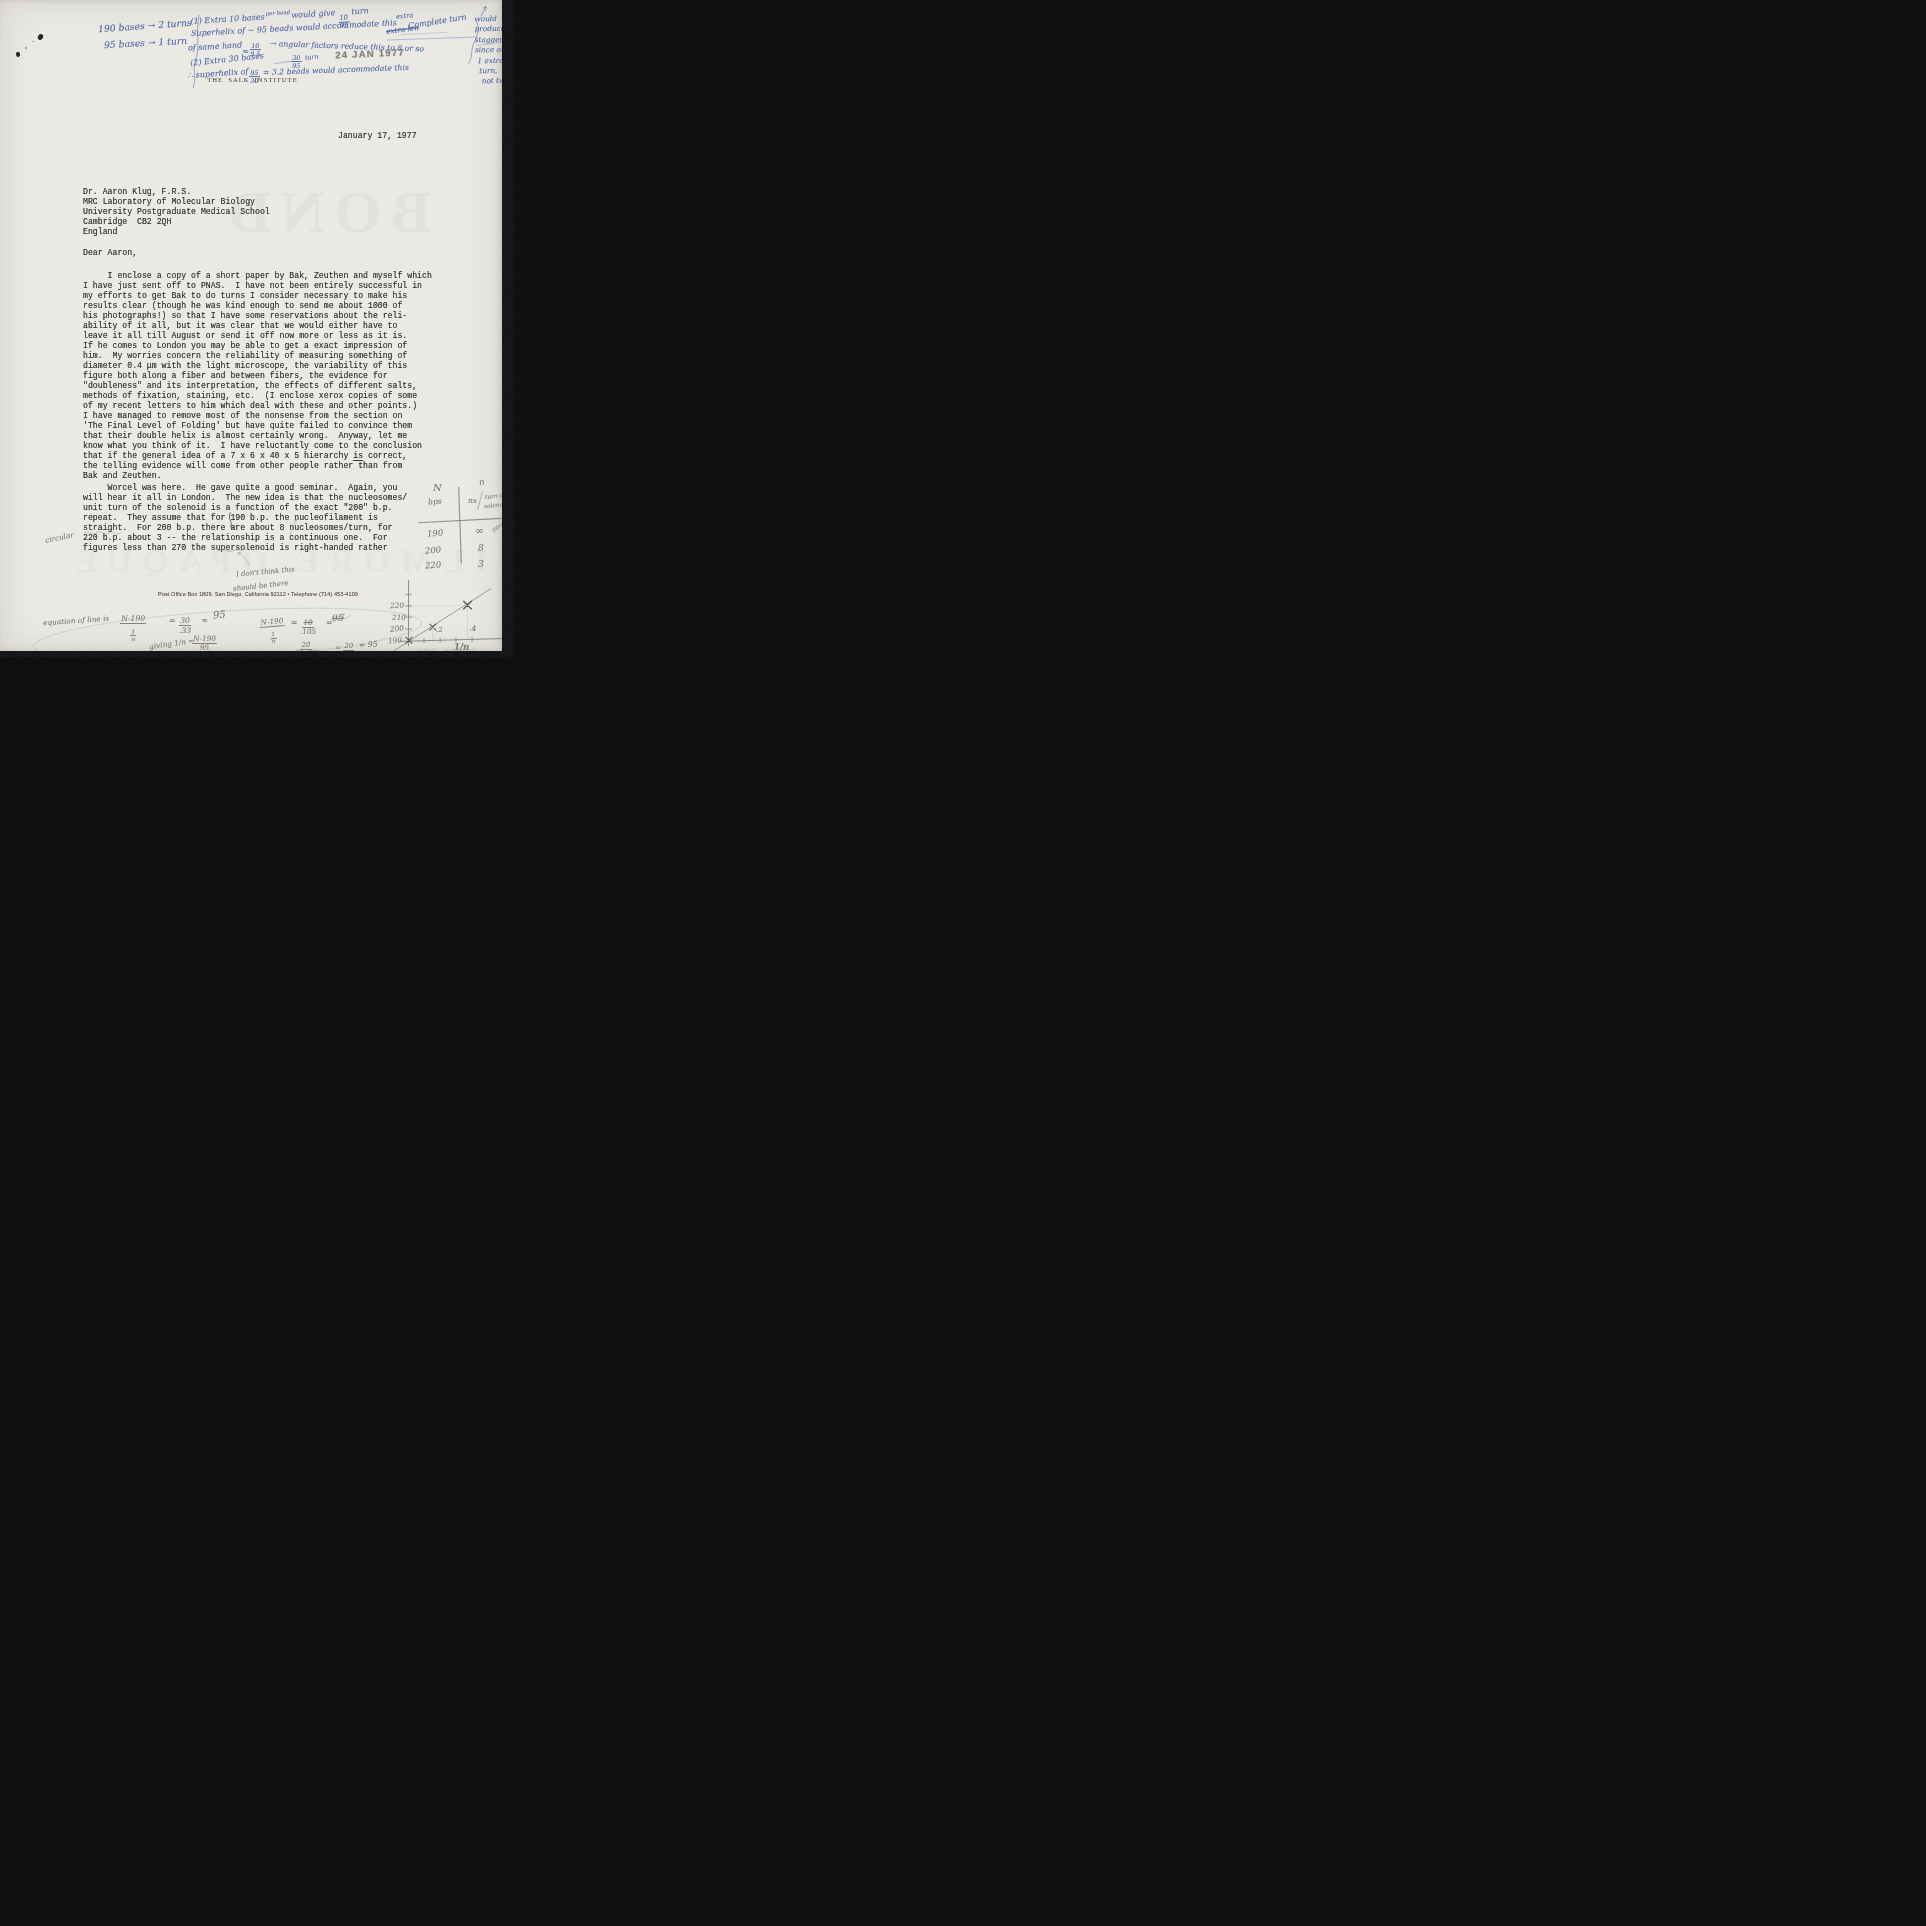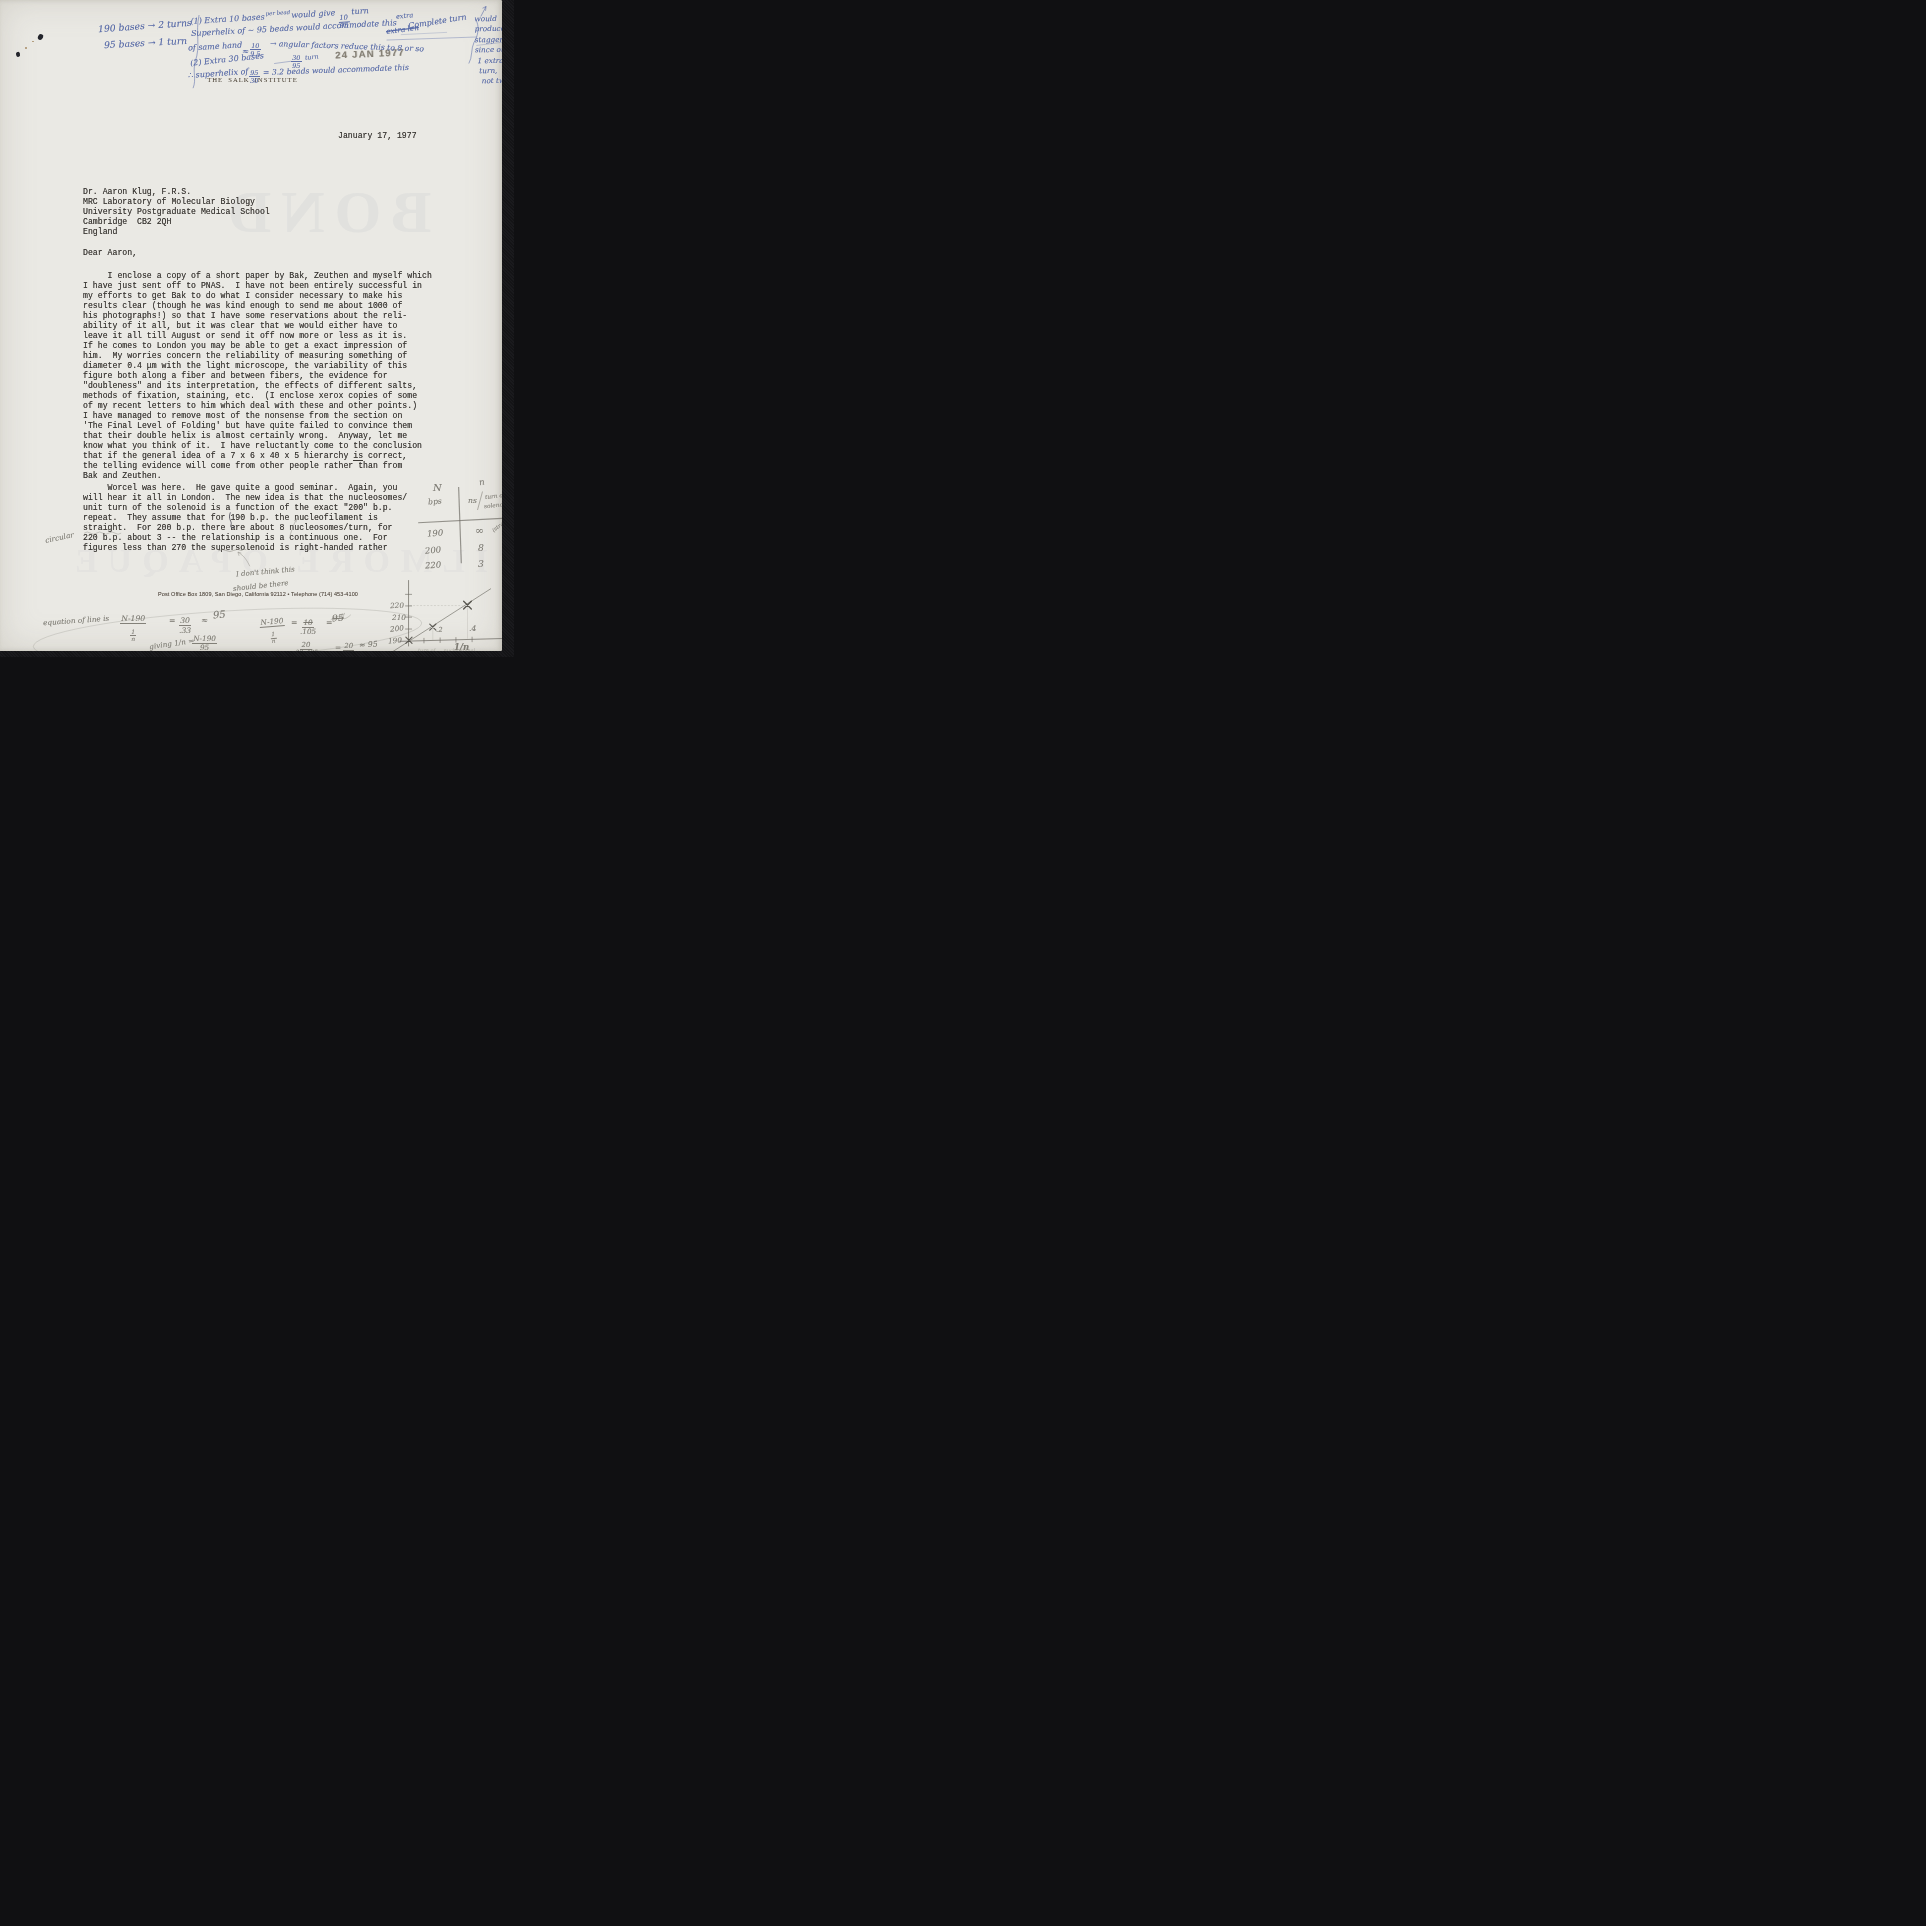--- a/index.html
+++ b/index.html
@@ -64,21 +64,21 @@
       <div class="typed-line">University Postgraduate Medical School</div>
       <div class="typed-line">Cambridge  CB2 2QH</div>
       <div class="typed-line">England</div>
     </div>
 
     <div class="abs typed" style="left:83px;top:248px;text-align:center;">Dear Aaron,</div>
 
     <div class="abs" style="left:83px;top:271px;">
       <div class="typed-line">     I enclose a copy of a short paper by Bak, Zeuthen and myself which</div>
       <div class="typed-line">I have just sent off to PNAS.  I have not been entirely successful in</div>
-      <div class="typed-line">my efforts to get Bak to do what I consider necessary to make his</div>
+      <div class="typed-line">my efforts to get Bak to do turns I consider necessary to make his</div>
       <div class="typed-line">results clear (though he was kind enough to send me about 1000 of</div>
       <div class="typed-line">his photographs!) so that I have some reservations about the reli-</div>
       <div class="typed-line">ability of it all, but it was clear that we would either have to</div>
       <div class="typed-line">leave it all till August or send it off now more or less as it is.</div>
       <div class="typed-line">If he comes to London you may be able to get a exact impression of</div>
       <div class="typed-line">him.  My worries concern the reliability of measuring something of</div>
       <div class="typed-line">diameter 0.4 μm with the light microscope, the variability of this</div>
       <div class="typed-line">figure both along a fiber and between fibers, the evidence for</div>
       <div class="typed-line">"doubleness" and its interpretation, the effects of different salts,</div>
       <div class="typed-line">methods of fixation, staining, etc.  (I enclose xerox copies of some</div>

